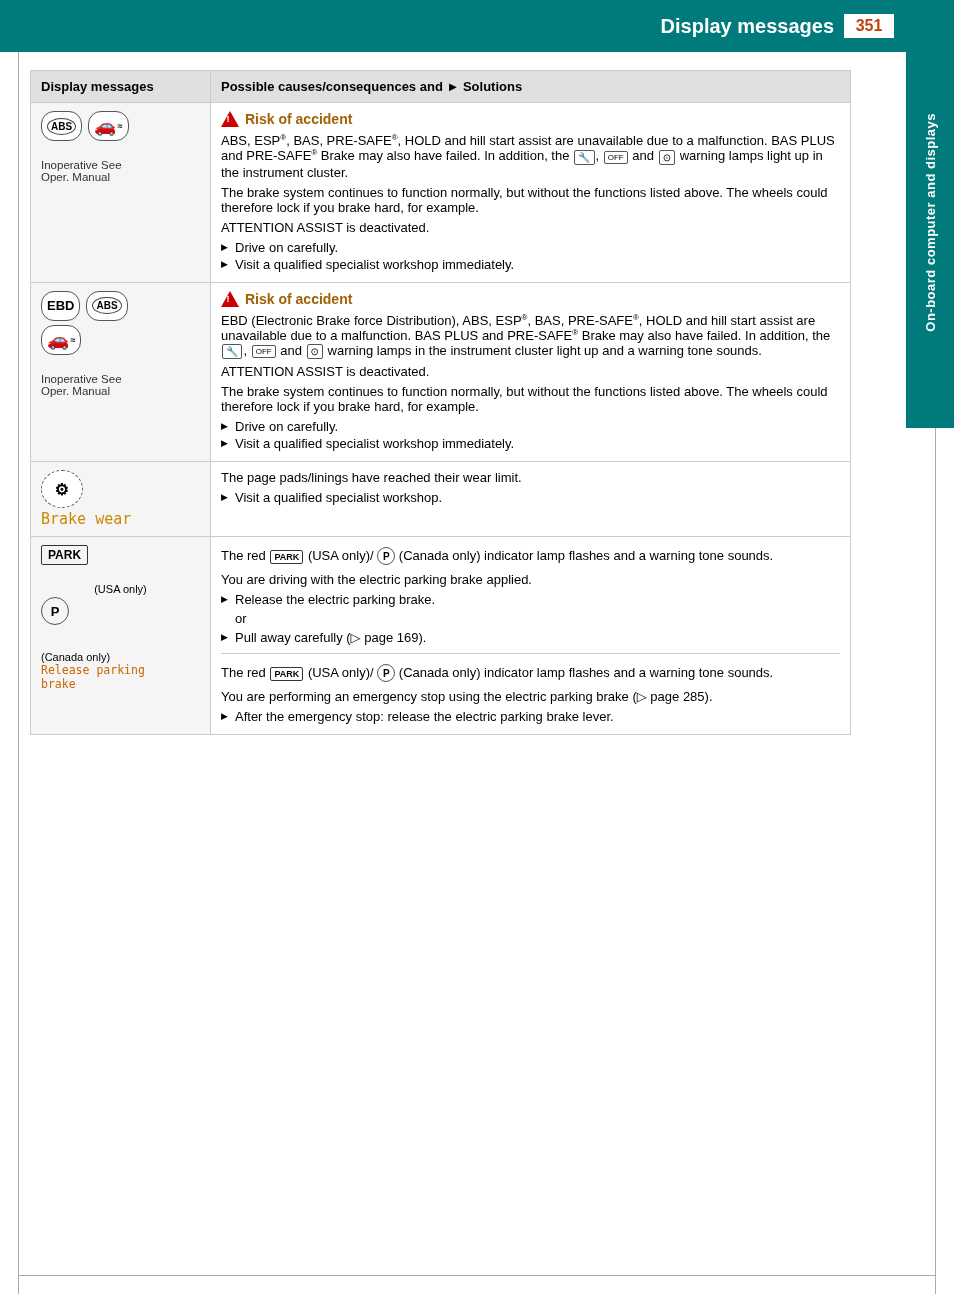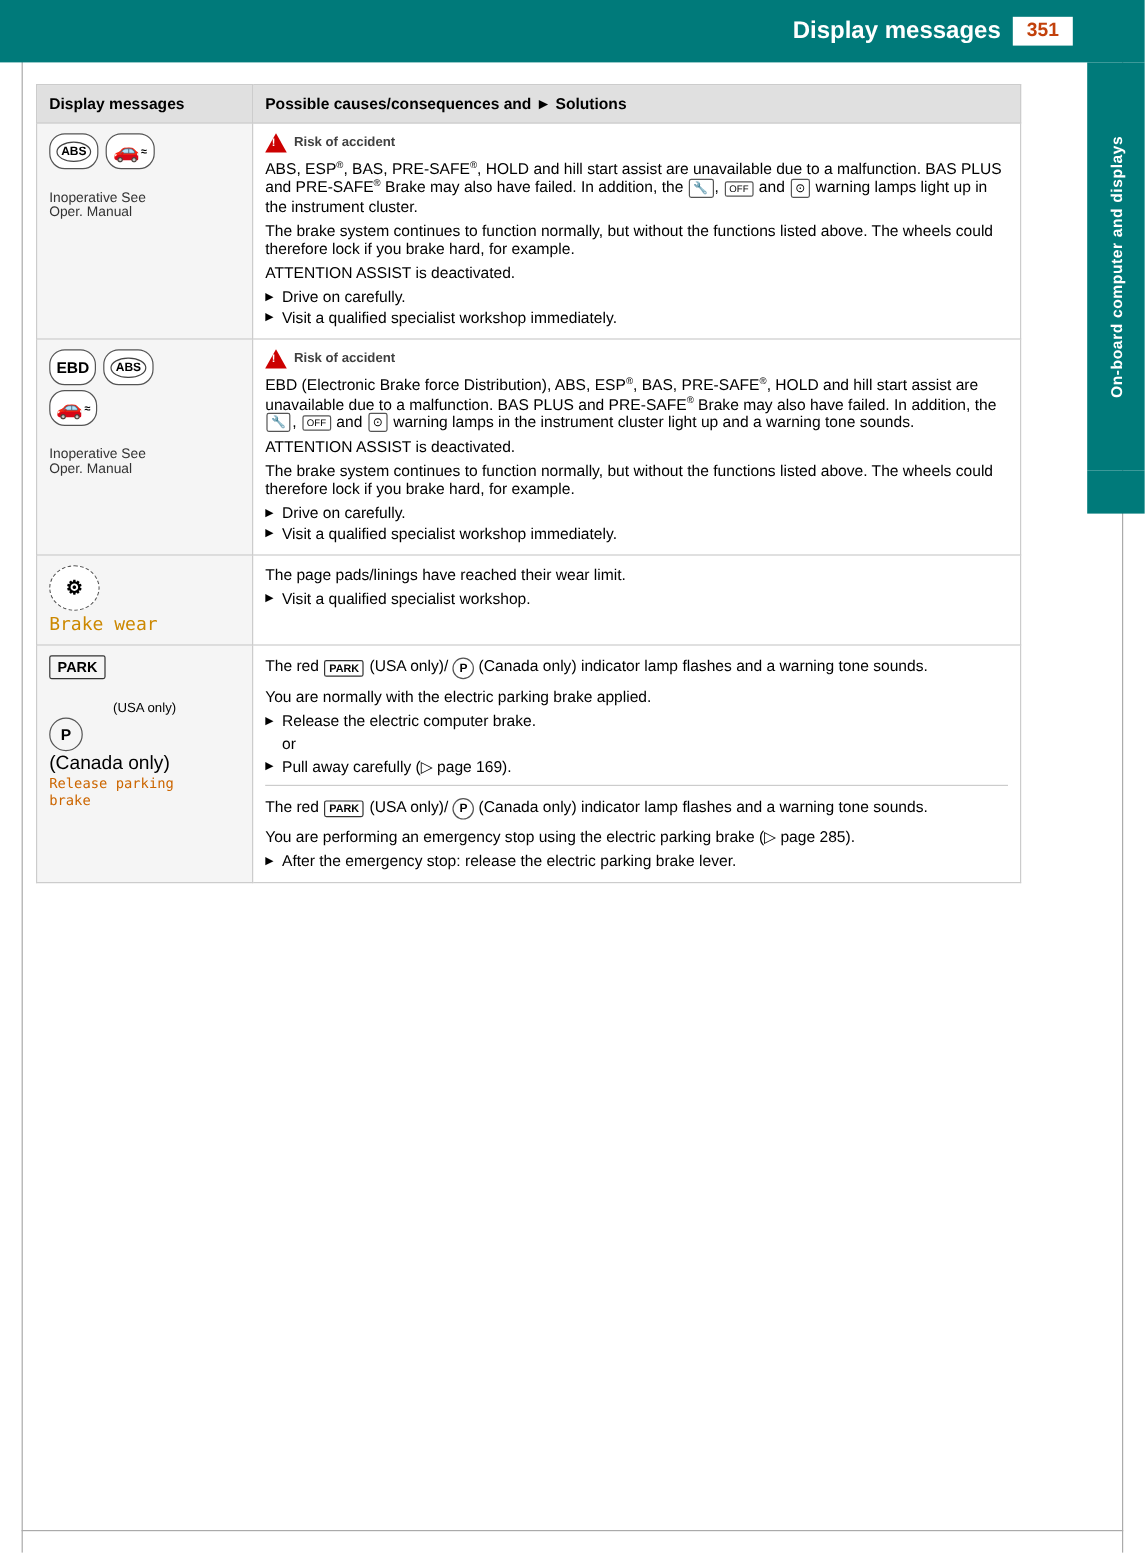--- a/index.html
+++ b/index.html
@@ -126,23 +126,23 @@
       color: #333;
       margin-top: 18px;
     }
 
     
     .risk-header {
       display: flex;
       align-items: center;
       gap: 6px;
       font-weight: bold;
-      font-size: 11px;
+      font-size: 14px;
       margin-bottom: 6px;
-      color: #404040;
+      color: #a16207;
     }
 
     
     .arrow-bullet {
       margin-left: 0;
       padding-left: 0;
     }
     .arrow-bullet li {
       list-style: none;
       padding-left: 14px;
@@ -398,32 +398,32 @@
         </td>
       </tr>
 
       <tr>
         <td class="left-col">
           <div class="icon-row">
             <div class="park-box">PARK</div>
           </div>
           <div style="font-size:11px; margin-top:18px;text-align:center;">(USA only)</div>
           <div class="park-circle">P</div>
-          <div style="font-size:16px;">(Canada only)</div>
+          <div style="font-size:11px;margin-top:24px;">(Canada only)</div>
           <div class="park-label">Release parking<br>brake</div>
         </td>
         <td>
           <p class="body-text">
             The red <span class="inline-icon" style="font-size:9px; font-weight:bold; border:1px solid #333; padding:1px 3px;">PARK</span> (USA only)/
             <span class="park-circle" style="width:18px;height:18px;font-size:10px;display:inline-flex;border:1px solid #555;">P</span>
             (Canada only) indicator lamp flashes and a warning tone sounds.
           </p>
-          <p class="body-text">You are normally with the electric parking brake applied.</p>
-          <ul class="arrow-bullet">
-            <li>Release the electric computer brake.</li>
+          <p class="body-text">You are driving with the electric parking brake applied.</p>
+          <ul class="arrow-bullet">
+            <li>Release the electric parking brake.</li>
           </ul>
           <p style="margin: 4px 0 4px 14px;">or</p>
           <ul class="arrow-bullet">
             <li>Pull away carefully (▷ page 169).</li>
           </ul>
           <div class="separator-line"></div>
           <p class="body-text">
             The red <span class="inline-icon" style="font-size:9px; font-weight:bold; border:1px solid #333; padding:1px 3px;">PARK</span> (USA only)/
             <span class="park-circle" style="width:18px;height:18px;font-size:10px;display:inline-flex;border:1px solid #555;">P</span>
             (Canada only) indicator lamp flashes and a warning tone sounds.

